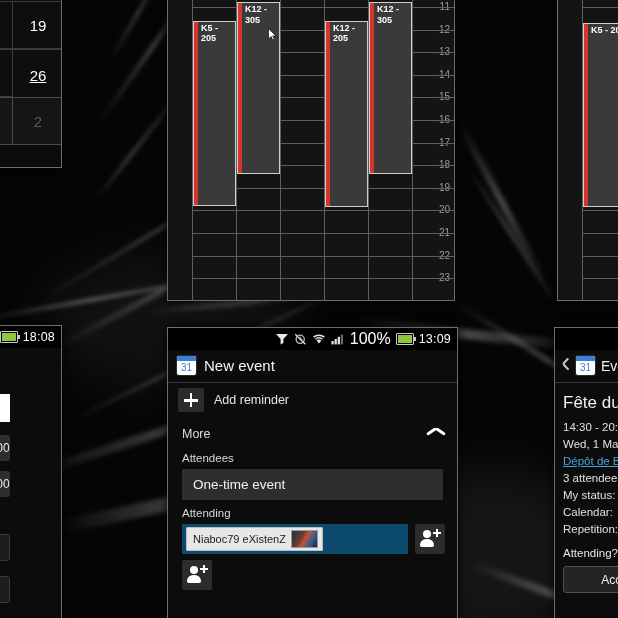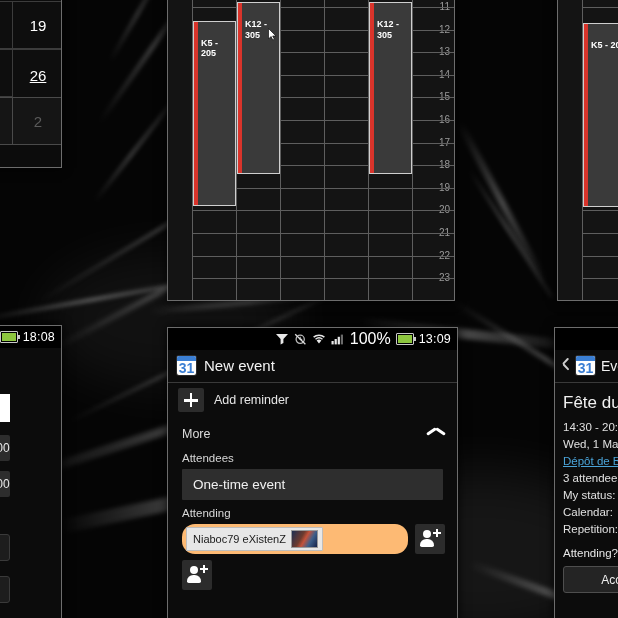--- a/index.html
+++ b/index.html
@@ -27,48 +27,48 @@
   .batt:before{content:"";position:absolute;right:-3px;top:3px;width:2px;height:4px;background:#c9c9c9;}
 
   
   .cal-body{position:absolute;inset:0;background:#141414;}
   .gutter{position:absolute;left:0;top:0;bottom:0;width:24px;background:#141414;border-right:1px solid #8a8a8a;}
   .hour-lab{position:absolute;right:4px;color:#9a9a9a;font-size:10px;line-height:10px;text-align:right;}
   .hline{position:absolute;left:24px;right:0;height:1px;background:#5e5e5e;}
   .vline{position:absolute;top:0;bottom:0;width:1px;background:#5e5e5e;}
   .ev{position:absolute;background:#3a3a3a;border:1px solid #cfcfcf;box-sizing:border-box;overflow:hidden;}
   .ev .bar{position:absolute;left:0;top:0;bottom:0;width:4px;background:#d9342b;}
-  .ev .lbl{position:absolute;left:7px;top:16px;right:1px;color:#fff;font-size:9px;line-height:10.5px;font-weight:600;}
+  .ev .lbl{position:absolute;left:7px;top:1px;right:1px;color:#fff;font-size:9px;line-height:10.5px;font-weight:600;}
 
   
   .hdr{display:flex;align-items:center;gap:8px;padding:6px 9px 7px 9px;background:#0c0c0c;}
   .cal-icon{width:19px;height:19px;border-radius:2px;background:#fff;position:relative;flex:none;
      box-shadow:0 0 0 1px #2b2b2b;}
   .cal-icon .top{position:absolute;left:0;right:0;top:0;height:5px;background:#3b7fd4;border-radius:2px 2px 0 0;}
   .cal-icon .num{position:absolute;left:0;right:0;top:4px;bottom:0;display:flex;align-items:center;
-     justify-content:center;font-size:14px;font-weight:700;color:#3b7fd4;}
+     justify-content:center;font-size:10px;font-weight:400;color:#3b7fd4;}
   .hdr-title{color:#f2f2f2;font-size:15px;}
   .sep{height:1px;background:#3a3a3a;}
   .row-reminder{display:flex;align-items:center;gap:10px;padding:5px 10px;}
   .plusbtn{width:26px;height:24px;background:#2c2c2c;border-radius:2px;position:relative;flex:none;}
   .plusbtn:before,.plusbtn:after{content:"";position:absolute;background:#fff;}
   .plusbtn:before{left:6px;right:6px;top:11px;height:2.5px;}
   .plusbtn:after{top:5px;bottom:5px;left:11.8px;width:2.5px;}
   .reminder-lbl{color:#e6e6e6;font-size:12.5px;}
   .more-row{display:flex;align-items:center;justify-content:space-between;padding:10px 12px 4px 14px;}
   .more-lbl{color:#dcdcdc;font-size:12.5px;}
   .chev{width:18px;height:11px;position:relative;}
   .chev:before,.chev:after{content:"";position:absolute;top:4px;width:11px;height:3.4px;background:#fff;border-radius:2px;}
   .chev:before{left:0;transform:rotate(-34deg);transform-origin:left center;}
   .chev:after{right:0;transform:rotate(34deg);transform-origin:right center;}
   .field-lbl{color:#d8d8d8;font-size:11.5px;padding:7px 14px 5px 14px;}
   .spinner{margin:0 14px;background:#2e2e2e;height:31px;display:flex;align-items:center;
      padding:0 11px;color:#f0f0f0;font-size:13.5px;border-radius:1px;}
   .att-row{display:flex;align-items:center;gap:7px;margin:0 12px 6px 14px;}
-  .att-white{flex:1;background:#fdba74;height:30px;display:flex;align-items:center;padding:0 4px;border-radius:13px;}
+  .att-white{flex:1;background:#0c4a6e;height:30px;display:flex;align-items:center;padding:0 4px;border-radius:1px;}
   .chip{background:#e7e7e7;border:1px solid #bdbdbd;height:22px;display:flex;align-items:center;
      gap:5px;padding:0 4px 0 6px;border-radius:1px;}
   .chip span{color:#1a1a1a;font-size:11px;white-space:nowrap;}
   .thumb{width:25px;height:16px;flex:none;border:1px solid #9a9a9a;
      background:linear-gradient(120deg,#1d2f52 0%,#6d3b2e 38%,#c4523a 52%,#3d5f8a 72%,#16224a 100%);}
   .att-opt{flex:1;background:#242424;height:30px;display:flex;align-items:center;padding:0 11px;border-radius:1px;}
   .att-opt span{color:#8f8f8f;font-size:13px;}
   .addperson{width:30px;height:30px;background:#2c2c2c;border-radius:2px;position:relative;flex:none;}
   .addperson .head{position:absolute;left:8px;top:6px;width:8px;height:8px;border-radius:50%;background:#fff;}
   .addperson .body{position:absolute;left:5px;top:15px;width:14px;height:8px;border-radius:7px 7px 2px 2px;background:#fff;}
@@ -179,20 +179,24 @@
       <div class="vline" style="left: 200px;"></div>
       <div class="vline" style="left: 244px;"></div>
       <div class="ev" style="left: 25px; width: 43px; top: 25.56px; height: 185.32px;">
         <span class="bar" style="background: rgb(217, 52, 43);"></span>
         <span class="lbl">K5 - 205</span>
       </div>
       <div class="ev" style="left: 69px; width: 43px; top: 7.48px; height: 171.76px;">
         <span class="bar" style="background: rgb(217, 52, 43);"></span>
         <span class="lbl">K12 - 305</span>
       </div>
+      <div class="ev" style="left: 157px; width: 43px; top: 25.56px; height: 186.45px;">
+        <span class="bar" style="background: rgb(217, 52, 43);"></span>
+        <span class="lbl">K12 - 205</span>
+      </div>
       <div class="ev" style="left: 201px; width: 43px; top: 7.48px; height: 171.76px;">
         <span class="bar" style="background: rgb(217, 52, 43);"></span>
         <span class="lbl">K12 - 305</span>
       </div>
     </div>
 </div>
 
 <div class="win" id="weekWinR" style="left:557px;top:-6px;width:95px;height:307px;">
   <div class="cal-body" id="weekBodyR">
       <div class="hline" style="top: 12px;"></div>

